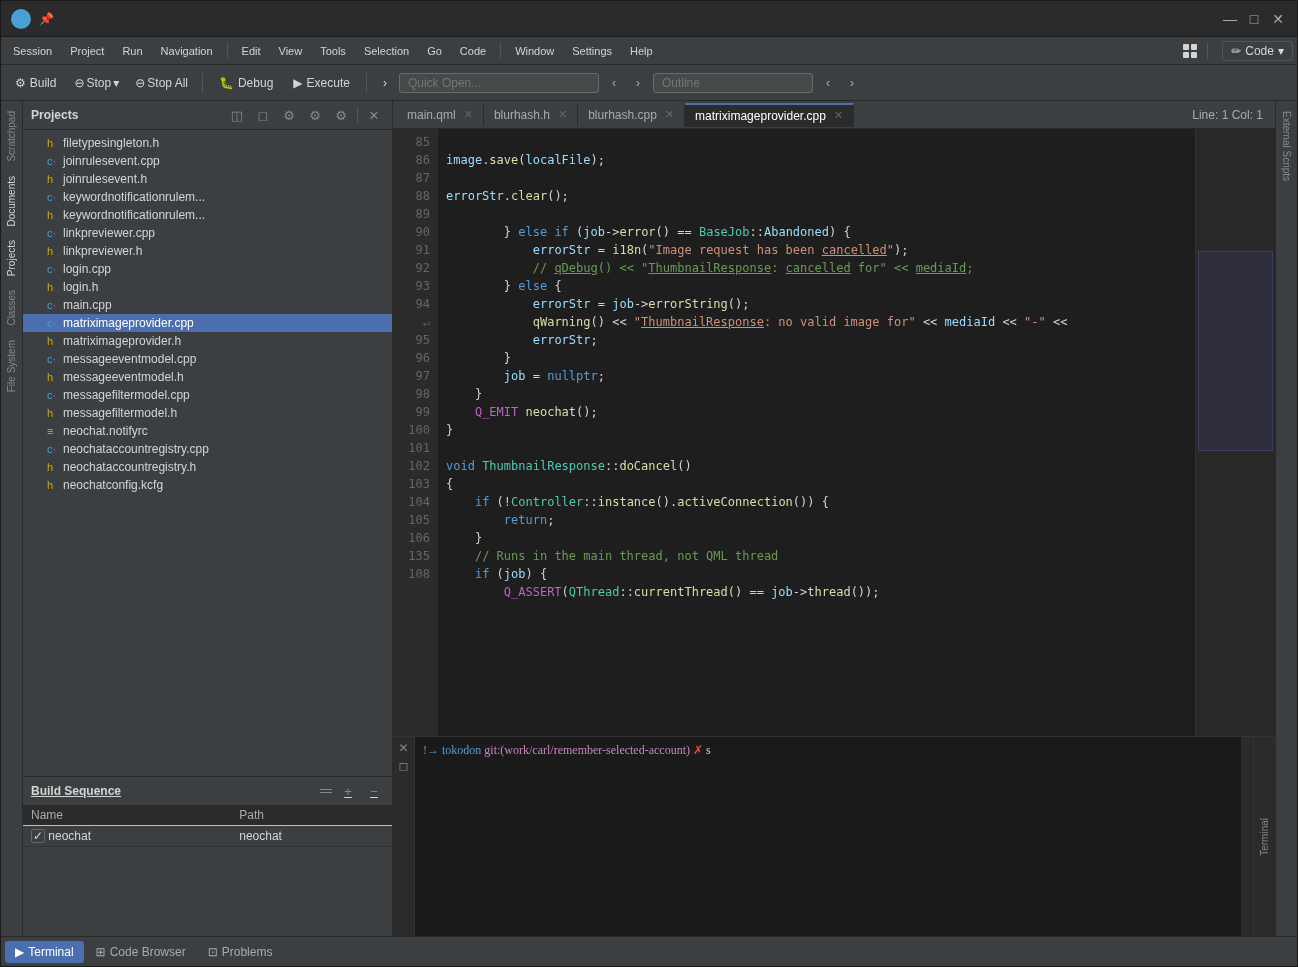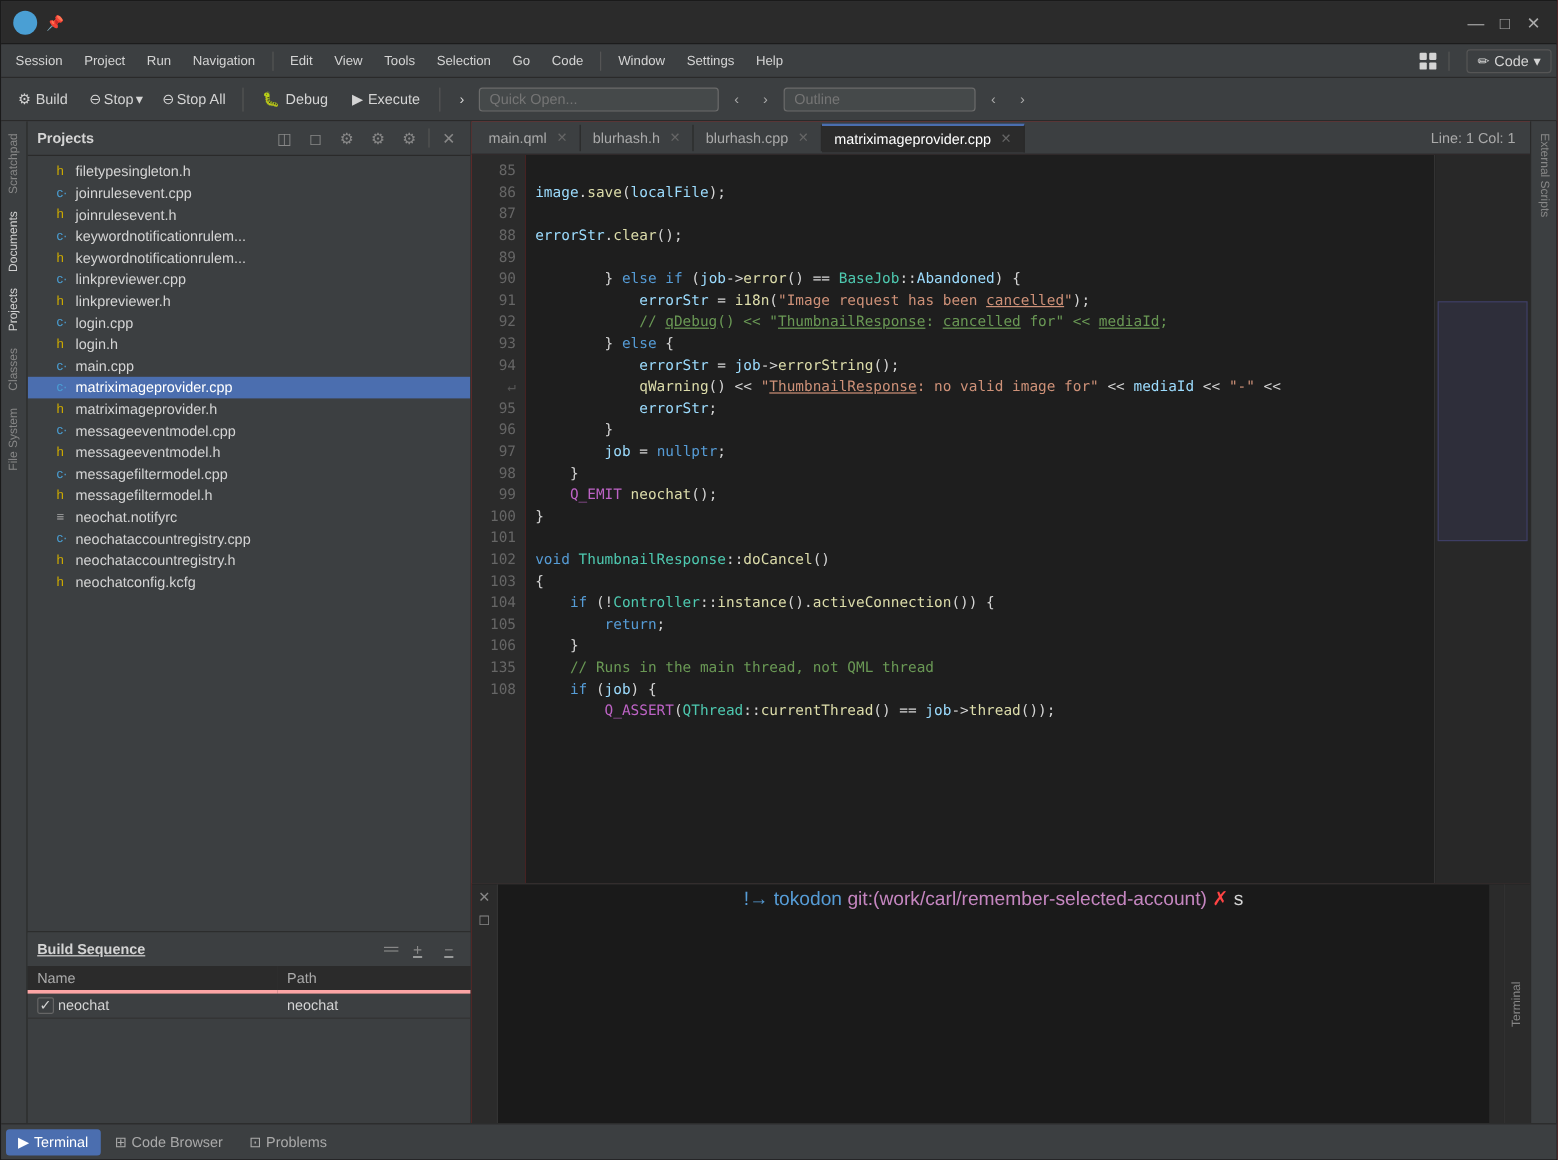--- a/index.html
+++ b/index.html
@@ -47,44 +47,44 @@
     .tree-icon { width: 16px; flex-shrink: 0; color: #888; font-size: 11px; }
     .tree-icon.h { color: #ccaa00; }
     .tree-icon.cpp { color: #4a9fd4; }
     .tree-label { flex: 1; }
     
     
     #build-sequence { height: 160px; border-top: 1px solid #2a2a2a; }
     #build-seq-header { display: flex; align-items: center; justify-content: space-between; padding: 4px 8px; background: #3c3f41; text-decoration: underline; }
     #build-seq-title { font-size: 12px; font-weight: bold; color: #d4d4d4; }
     .build-table { width: 100%; border-collapse: collapse; font-size: 12px; }
-    .build-table th { background: #2b2b2b; color: #aaa; padding: 3px 8px; text-align: left; border-bottom: 3px solid #fca5a5; font-weight: normal; }
+    .build-table th { background: #2b2b2b; color: #aaa; padding: 3px 8px; text-align: left; border-bottom: 1px solid #fca5a5; font-weight: normal; }
     .build-table td { padding: 3px 8px; color: #d4d4d4; border-bottom: 1px solid #333; }
     .checkbox-icon { width: 14px; height: 14px; border: 1px solid #666; border-radius: 2px; display: inline-flex; align-items: center; justify-content: center; }
     
     
-    #code-area { flex: 1; display: flex; flex-direction: column; background: #b91c1c; }
+    #code-area { flex: 1; display: flex; flex-direction: column; background: #e5e5e5; }
     
     
     #tabs-bar { display: flex; align-items: center; background: #3c3f41; border-bottom: 1px solid #2a2a2a; padding: 0 4px; height: 28px; }
     .tab { display: flex; align-items: center; gap: 4px; padding: 4px 10px; cursor: pointer; color: #aaa; font-size: 12px; border-right: 1px solid #2a2a2a; white-space: nowrap; }
     .tab.active { color: #fff; background: #2b2b2b; border-top: 2px solid #4b6eaf; }
     .tab-close { color: #666; font-size: 11px; margin-left: 4px; }
     .tabs-right { margin-left: auto; display: flex; gap: 6px; color: #aaa; font-size: 12px; padding-right: 8px; }
     
     
     #editor { flex: 1; display: flex; overflow: hidden; }
     #line-numbers { width: 45px; background: #2b2b2b; color: #666; font-size: 12px; font-family: 'Consolas', monospace; padding: 4px 0; text-align: right; overflow: hidden; }
     .line-num { padding: 0 8px 0 0; line-height: 18px; }
     #code-content { flex: 1; overflow: auto; background: #1e1e1e; font-size: 12px; font-family: 'Consolas', monospace; padding: 4px 8px; line-height: 18px; white-space: pre; color: #d4d4d4; }
     #minimap { width: 80px; background: #1e1e1e; border-left: 1px solid #333; overflow: hidden; position: relative; }
     
     
     #terminal-area { height: 200px; background: #1a1a1a; display: flex; border-top: 1px solid #333; }
-    #terminal-content { flex: 1; padding: 4px 8px; font-family: Liberation Sans, sans-serif; font-size: 16px; color: #d4d4d4; overflow: auto; position: relative; text-align: center; }
+    #terminal-content { flex: 1; padding: 4px 8px; font-family: Liberation Serif, serif; font-size: 12px; color: #d4d4d4; overflow: auto; position: relative; }
     .terminal-line { line-height: 18px; }
     .term-prompt { color: #569cd6; }
     #terminal-scrollbar { width: 12px; background: #2b2b2b; }
     
     
     #bottom-bar { height: 30px; background: #3c3f41; display: flex; align-items: center; padding: 0 4px; border-top: 1px solid #2a2a2a; gap: 2px; }
     .bottom-tab { display: flex; align-items: center; gap: 4px; padding: 4px 10px; cursor: pointer; color: #aaa; font-size: 12px; border-radius: 3px; }
     .bottom-tab.active { color: #fff; background: #4b6eaf; }
     
     

